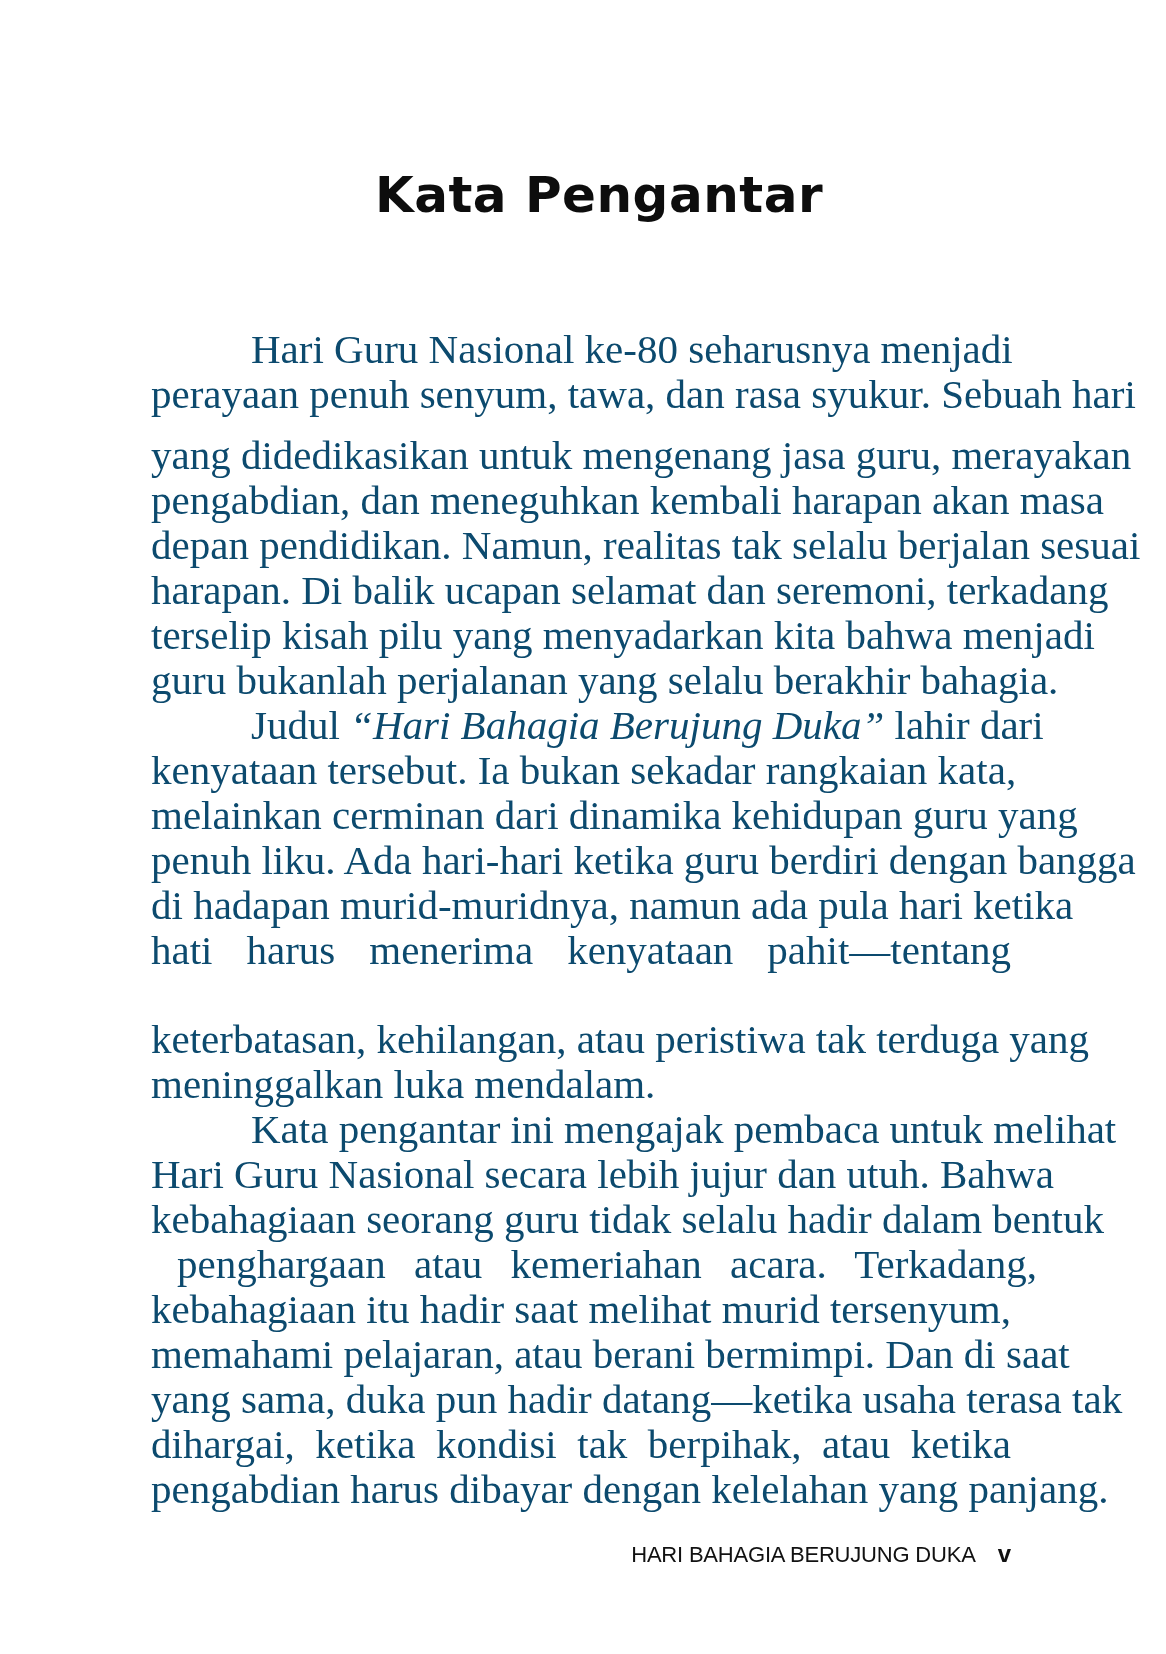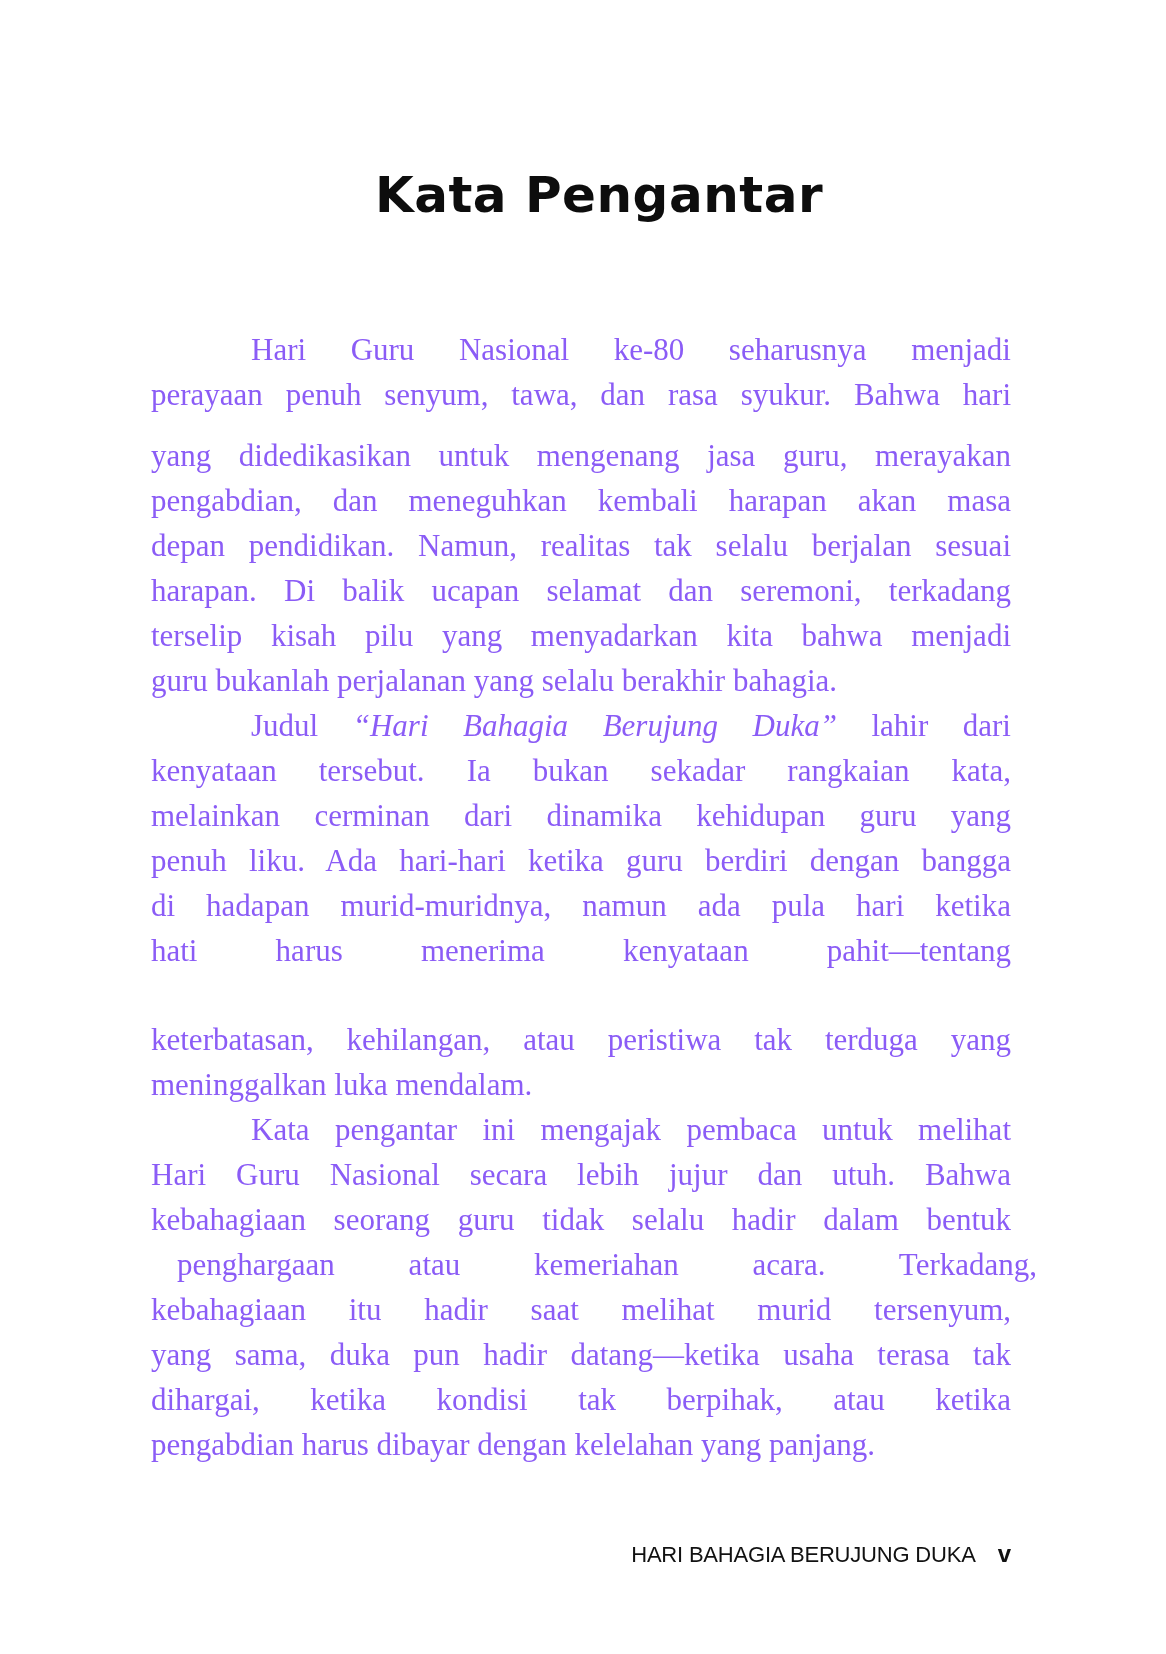--- a/index.html
+++ b/index.html
@@ -26,22 +26,22 @@
       letter-spacing: 0.5px;
       color: #0d0d0d;
       margin: 16px;
     }
     .body-text {
       position: absolute;
       top: 327px;
       left: 151px;
       width: 860px;
       font-family: "Liberation Serif", serif;
-      font-size: 31px;
-      color: #8b5cf6;
+      font-size: 41px;
+      color: #0c4a6e;
     }
     .line {
       display: block;
       height: 45px;
       line-height: 45px;
       white-space: nowrap;
       text-align: justify;
       text-align-last: justify;
       width: 860px;
     }
@@ -77,21 +77,21 @@
   </style>
 </head>
 <body>
 
 <h1 class="page-title">Kata Pengantar</h1>
 
 <div class="body-text">
 
   <div>
     <span class="line indent" style="white-space: nowrap;">Hari Guru Nasional ke-80 seharusnya menjadi</span>
-    <span class="line" style="white-space: nowrap;">perayaan penuh senyum, tawa, dan rasa syukur. Bahwa hari</span>
+    <span class="line" style="white-space: nowrap;">perayaan penuh senyum, tawa, dan rasa syukur. Sebuah hari</span>
     <span class="line" style="white-space: nowrap; margin-top: 16px;">yang didedikasikan untuk mengenang jasa guru, merayakan</span>
     <span class="line" style="white-space: nowrap;">pengabdian, dan meneguhkan kembali harapan akan masa</span>
     <span class="line" style="white-space: nowrap;">depan pendidikan. Namun, realitas tak selalu berjalan sesuai</span>
     <span class="line" style="white-space: nowrap;">harapan. Di balik ucapan selamat dan seremoni, terkadang</span>
     <span class="line" style="white-space: nowrap;">terselip kisah pilu yang menyadarkan kita bahwa menjadi</span>
     <span class="line last" style="white-space: nowrap;">guru bukanlah perjalanan yang selalu berakhir bahagia.</span>
   </div>
 
   <div>
     <span class="line indent" style="white-space: nowrap;"><span>Judul </span><em>“Hari Bahagia Berujung Duka”</em><span> lahir dari</span></span>
@@ -103,20 +103,21 @@
     <span class="line" style="white-space: nowrap; margin-top: 44px;">keterbatasan, kehilangan, atau peristiwa tak terduga yang</span>
     <span class="line last" style="white-space: nowrap;">meninggalkan luka mendalam.</span>
   </div>
 
   <div>
     <span class="line indent" style="white-space: nowrap;">Kata pengantar ini mengajak pembaca untuk melihat</span>
     <span class="line" style="white-space: nowrap;">Hari Guru Nasional secara lebih jujur dan utuh. Bahwa</span>
     <span class="line" style="white-space: nowrap;">kebahagiaan seorang guru tidak selalu hadir dalam bentuk</span>
     <span class="line" style="white-space: nowrap; margin-left: 26px;">penghargaan atau kemeriahan acara. Terkadang,</span>
     <span class="line" style="white-space: nowrap;">kebahagiaan itu hadir saat melihat murid tersenyum,</span>
+    <span class="line" style="white-space: nowrap;">memahami pelajaran, atau berani bermimpi. Dan di saat</span>
     <span class="line" style="white-space: nowrap;">yang sama, duka pun hadir datang—ketika usaha terasa tak</span>
     <span class="line" style="white-space: nowrap;">dihargai, ketika kondisi tak berpihak, atau ketika</span>
     <span class="line last" style="white-space: nowrap;">pengabdian harus dibayar dengan kelelahan yang panjang.</span>
   </div>
 
 </div>
 
 <div class="footer">
   <span class="footer-title">HARI BAHAGIA BERUJUNG DUKA</span><span class="footer-page">v</span>
 </div>

